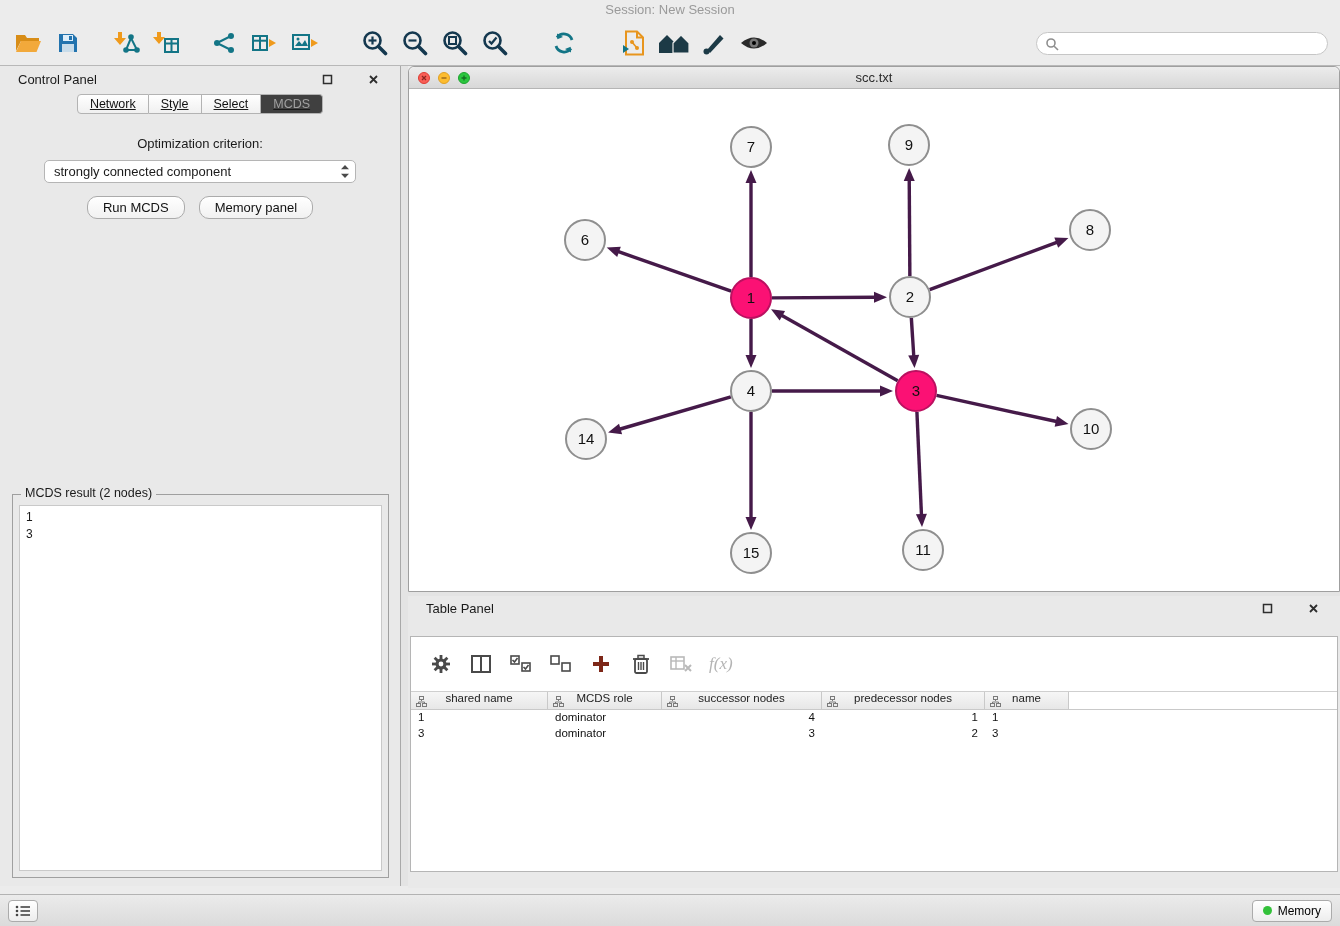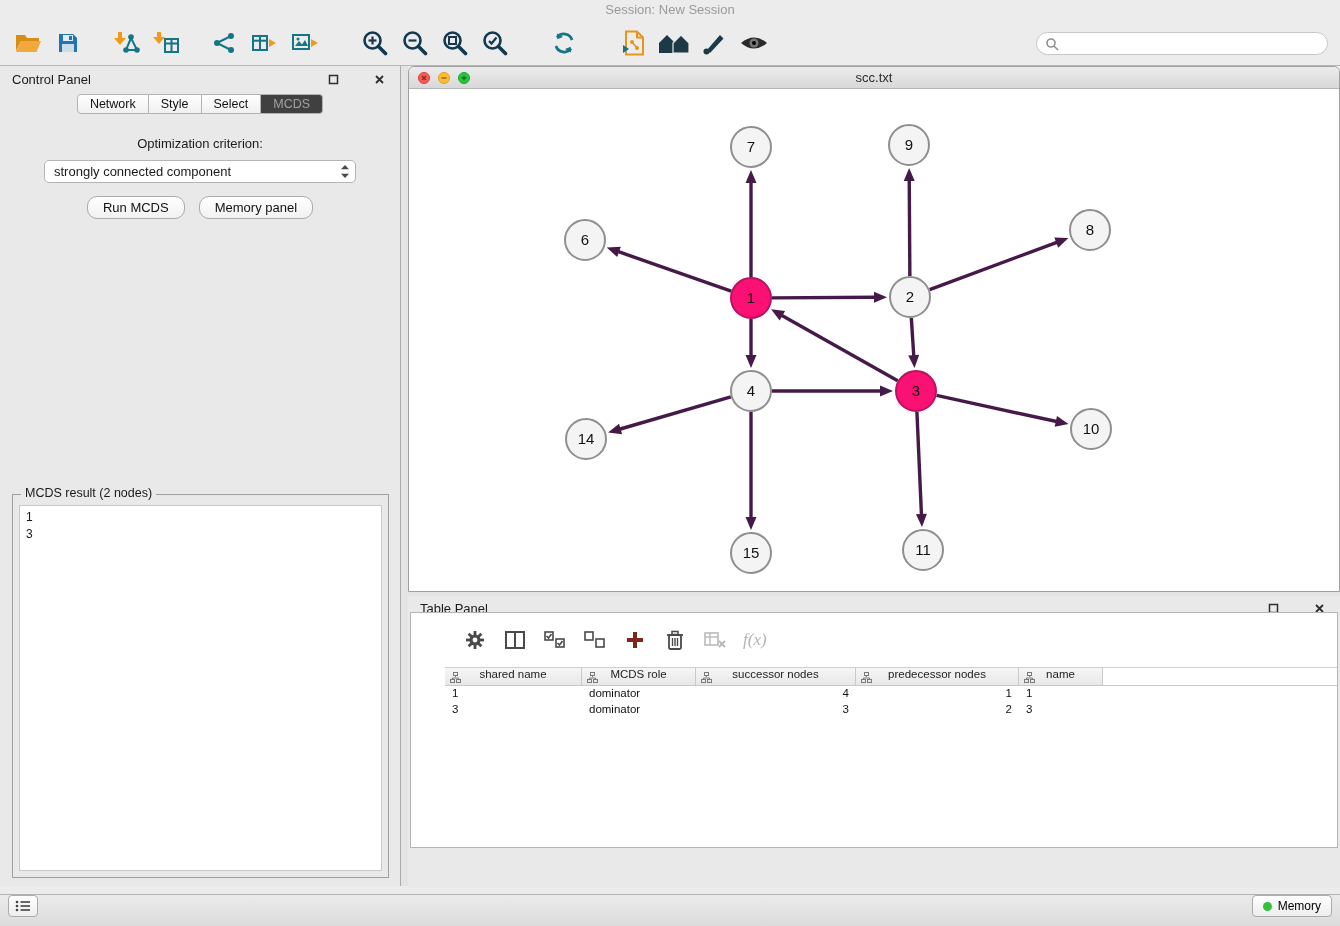--- a/index.html
+++ b/index.html
@@ -10,24 +10,24 @@
   .titlebar{position:absolute;top:0;left:0;right:0;height:20px;text-align:center;line-height:20px;color:#9a9a9a;font-size:13px;}
   .toolbar{position:absolute;top:20px;left:0;right:0;height:46px;display:flex;align-items:center;padding-left:8px;border-bottom:1px solid #b8b8b8;}
   .tbtn{width:40px;height:38px;border:none;background:transparent;display:flex;align-items:center;justify-content:center;cursor:pointer;}
   .tgap{width:18px;flex:none;}
   .tgap.big{width:30px;}
   .search{position:absolute;top:32px;right:12px;width:292px;height:23px;background:#fff;border:1px solid #c6c6c6;border-radius:12px;display:flex;align-items:center;padding-left:8px;}
   .search input{border:none;outline:none;flex:1;font-size:12px;background:transparent;margin-left:5px;min-width:0;}
 
   
   .control-panel{position:absolute;left:0;top:66px;width:401px;height:820px;background:#e9e9e9;border-right:1px solid #a9a9a9;}
-  .panel-header{height:26px;display:flex;align-items:center;padding:0 12px;font-size:13px;gap:22px;}
+  .panel-header{height:26px;display:flex;align-items:center;padding:0 18px;font-size:13px;gap:22px;}
   .panel-header .spacer{flex:1;}
   .ph-btn{width:18px;height:18px;display:flex;align-items:center;justify-content:center;margin-left:6px;background:transparent;border:none;cursor:pointer;}
-  .seg-tabs{display:flex;justify-content:center;margin-top:2px;}
+  .seg-tabs{display:flex;justify-content:center;margin-top:2px;text-decoration:underline;}
   .seg-tab{padding:2px 12px;font-size:12.5px;background:linear-gradient(#ffffff,#f0f0f0);border:1px solid #b3b3b3;border-left:none;color:#111;cursor:pointer;white-space:nowrap;}
   .seg-tab:first-child{border-left:1px solid #b3b3b3;border-radius:4px 0 0 4px;}
   .seg-tab:last-child{border-radius:0 4px 4px 0;}
   .seg-tab.active{background:#404040;color:#a0a0a0;}
   .opt-label{text-align:center;margin-top:22px;font-size:13px;}
   .dropdown{width:312px;height:23px;margin:9px auto 0;background:#fff;border:1px solid #b5b5b5;border-radius:5px;display:flex;align-items:center;padding:0 5px 0 9px;font-size:13px;cursor:pointer;}
   .dropdown .dd-label{flex:1;}
   .btn-row{display:flex;justify-content:center;gap:14px;margin-top:13px;}
   .mac-btn{padding:3px 15px;font-size:13px;background:linear-gradient(#ffffff,#f1f1f1);border:1px solid #ababab;border-radius:10px;cursor:pointer;color:#111;}
   .result-group{position:absolute;left:12px;top:428px;width:377px;height:384px;border:1px solid #9f9f9f;}
@@ -43,33 +43,33 @@
   .nw-titlebar{height:22px;background:linear-gradient(#ececec,#d8d8d8);border-bottom:1px solid #b5b5b5;border-radius:6px 6px 0 0;position:relative;display:flex;align-items:center;justify-content:center;font-size:13px;color:#2b2b2b;}
   .traffic{position:absolute;left:9px;top:5px;display:flex;gap:8px;}
   .tl{width:12px;height:12px;border-radius:50%;display:flex;align-items:center;justify-content:center;cursor:pointer;}
   .tl.red{background:#f95e56;border:1px solid #dd3b33;}
   .tl.yellow{background:#fdbc2e;border:1px solid #e0a023;}
   .tl.green{background:#2ac63e;border:1px solid #1da32f;}
   .nw-canvas{position:relative;width:930px;height:502px;background:#fff;overflow:hidden;}
 
   
   .table-panel{position:absolute;left:408px;top:596px;width:932px;height:292px;background:#e9e9e9;}
-  .tp-content{position:absolute;left:2px;right:2px;top:16px;height:236px;background:#fff;border:1px solid #b5b5b5;overflow:hidden;padding-left:34px;}
+  .tp-content{position:absolute;left:2px;right:2px;top:40px;height:236px;background:#fff;border:1px solid #b5b5b5;overflow:hidden;}
   .tp-toolbar{height:54px;display:flex;align-items:center;padding-left:14px;gap:8px;}
   .tp-btn{width:32px;height:32px;border:none;background:transparent;display:flex;align-items:center;justify-content:center;cursor:pointer;}
   .fx{font-family:"Liberation Serif",serif;font-style:italic;font-size:17px;color:#b4b4b4;}
   .table-header-row{display:flex;height:19px;border-top:1px solid #cfcfcf;border-bottom:1px solid #c9c9c9;}
   .th{position:relative;display:flex;justify-content:center;font-size:11.5px;color:#222;border-right:1px solid #c9c9c9;background:linear-gradient(#f6f6f6,#e7e7e7);flex:none;}
   .th svg{position:absolute;left:5px;top:4px;}
   .tr{display:flex;height:16px;}
   .td{font-size:11.5px;padding:1px 7px;color:#111;flex:none;white-space:nowrap;overflow:hidden;}
   .tp-tabs{position:absolute;top:268px;left:0;right:0;display:flex;justify-content:center;}
 
   
-  .statusbar{position:absolute;left:0;bottom:0;right:0;height:32px;background:linear-gradient(#ebebeb,#dbdbdb);border-top:1px solid #b3b3b3;display:flex;padding:0 8px;}
+  .statusbar{position:absolute;left:0;bottom:0;right:0;height:32px;background:linear-gradient(#ebebeb,#dbdbdb);border-top:1px solid #b3b3b3;display:flex;align-items:center;padding:0 8px;}
   .sb-btn{width:30px;height:22px;border:1px solid #ababab;border-radius:4px;background:linear-gradient(#fff,#ededed);display:flex;align-items:center;justify-content:center;cursor:pointer;}
   .memory-btn{margin-left:auto;height:22px;padding:0 10px;border:1px solid #ababab;border-radius:4px;background:linear-gradient(#fff,#ededed);display:flex;align-items:center;gap:6px;font-size:12px;cursor:pointer;}
   .mem-dot{width:9px;height:9px;border-radius:50%;background:#33c13a;}
 </style>
 </head>
 <body>
 
 <div class="titlebar">
   <span>Session: New Session</span>
 </div>

